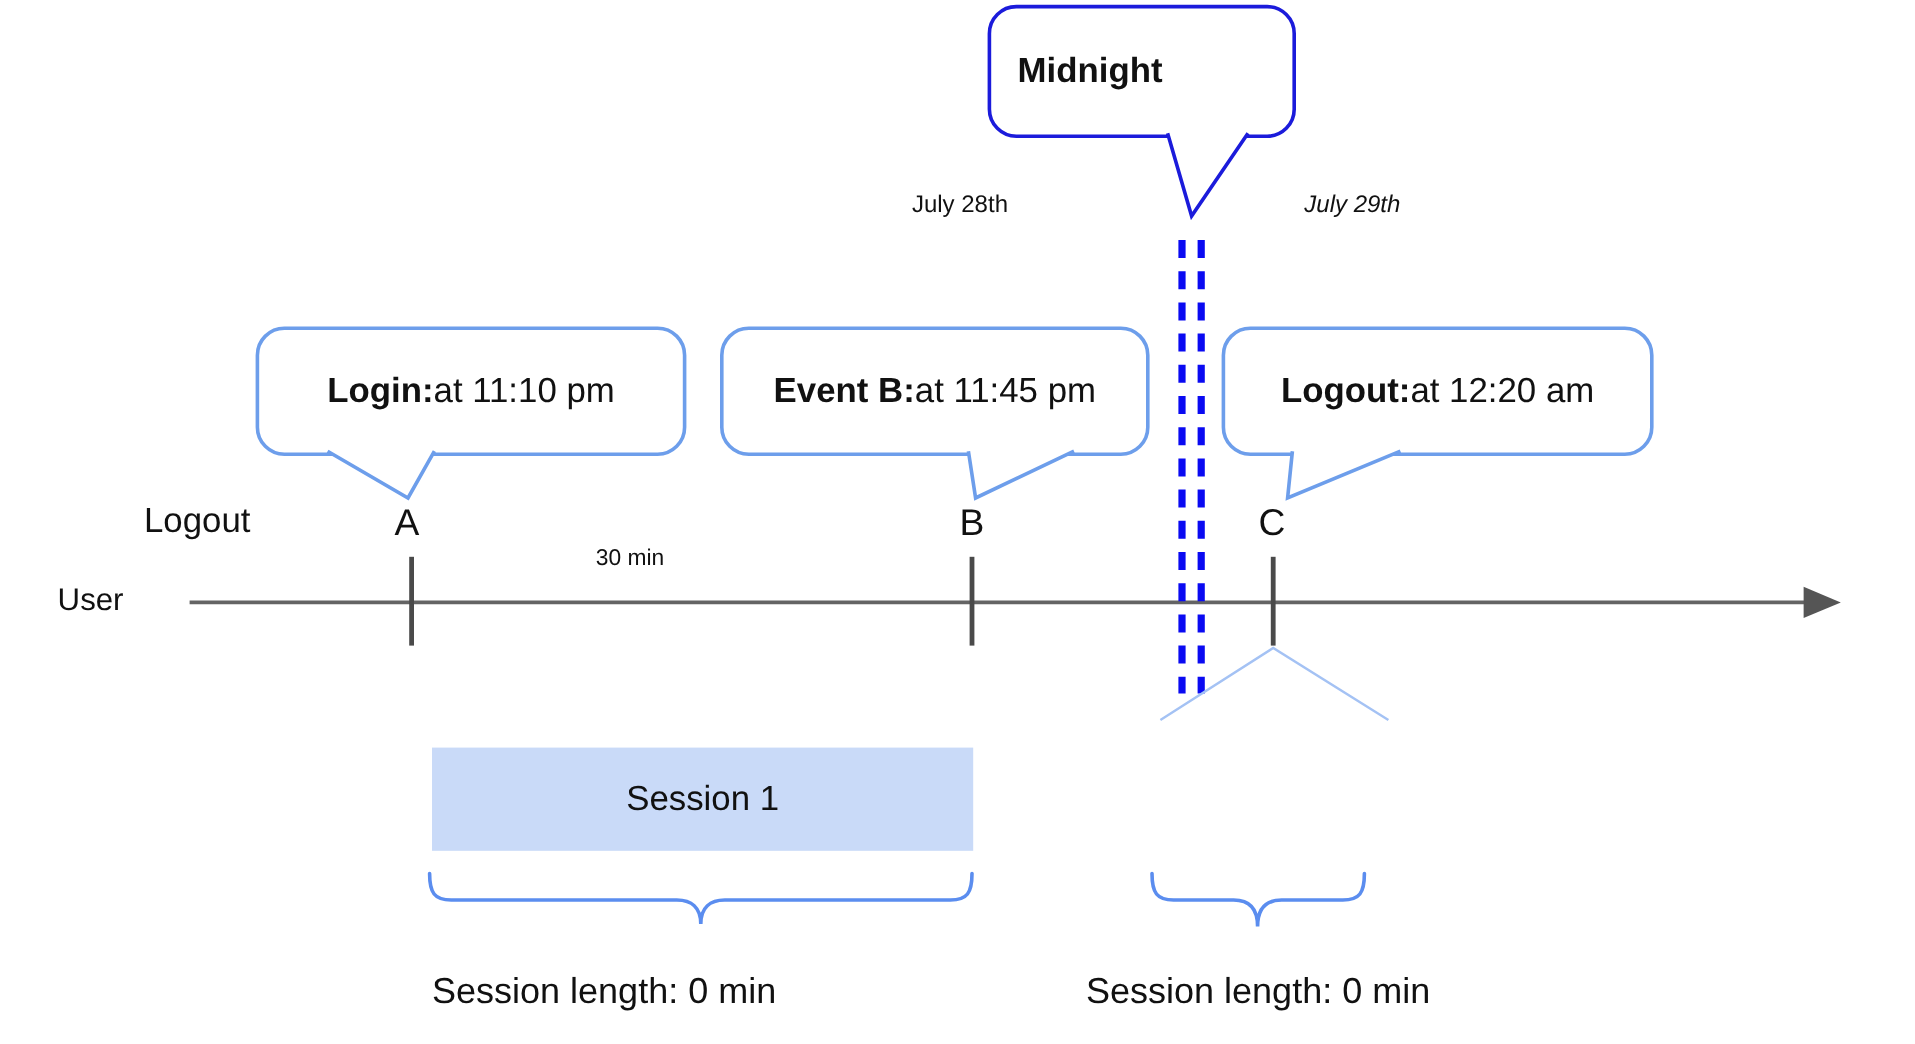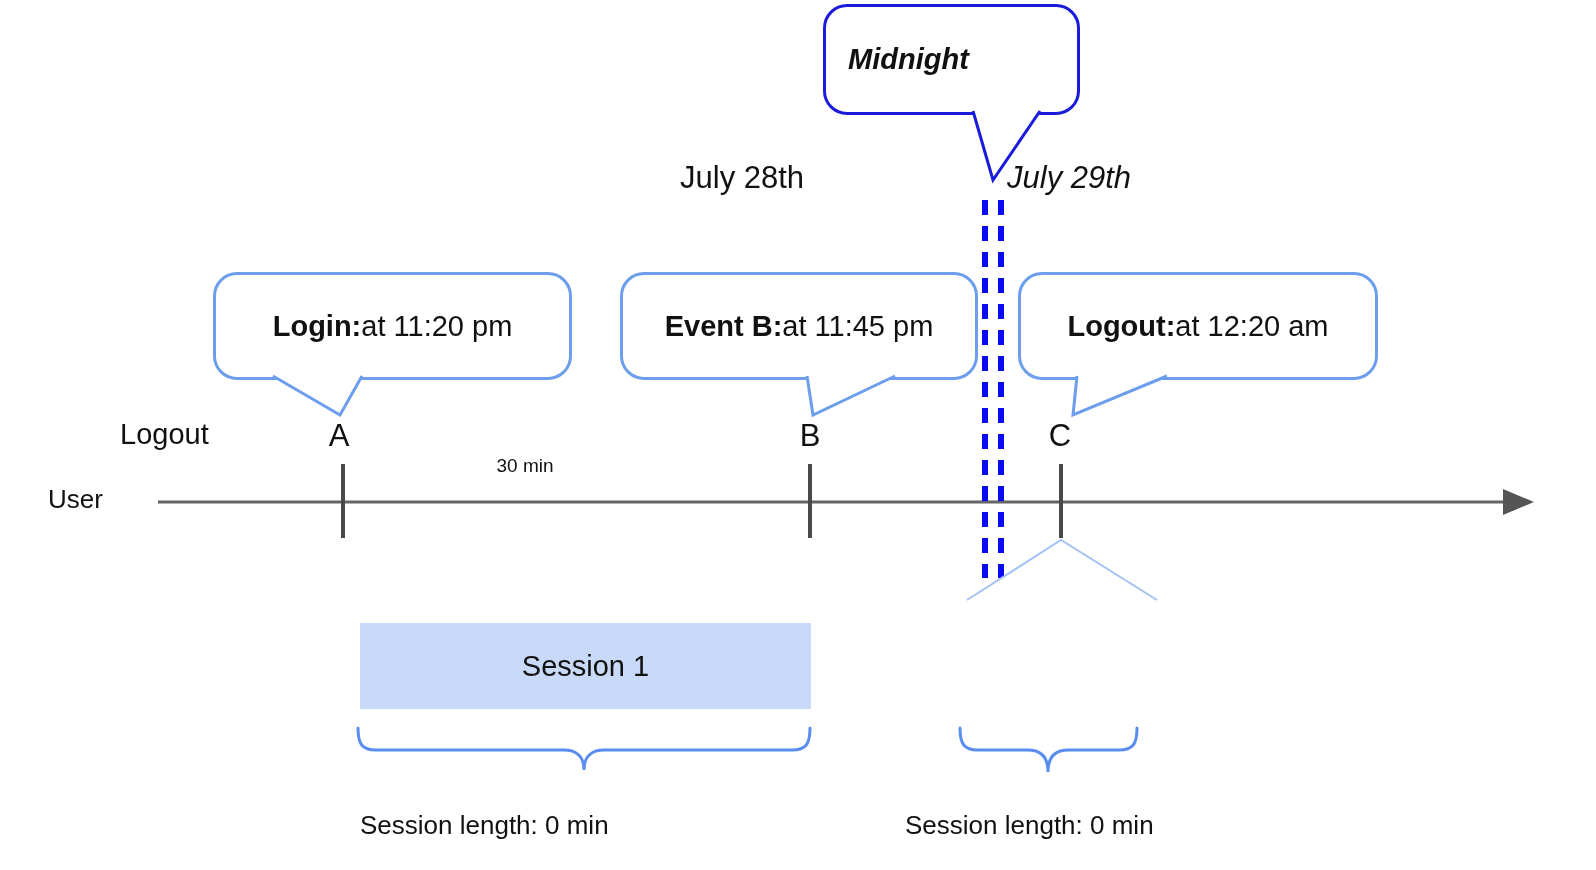--- a/index.html
+++ b/index.html
@@ -17,59 +17,59 @@
   .canvas{
     position:relative;width:1596px;height:870px;background:#ffffff;overflow:hidden;
     font-family:"Liberation Sans","DejaVu Sans",sans-serif;color:var(--text);
   }
   .bubble{
     position:absolute;background:#ffffff;border:3px solid var(--callout-border);
     border-radius:24px;display:flex;align-items:center;justify-content:center;
     font-size:29px;z-index:1;box-sizing:border-box;white-space:nowrap;
   }
   .bubble .b{font-weight:bold;}
-  .bubble.midnight{border-color:var(--midnight-border);justify-content:flex-start;padding-left:22px;font-weight:bold;font-style:italic;}
+  .bubble.midnight{border-color:var(--midnight-border);justify-content:flex-start;padding-left:22px;font-weight:bold;}
   .co-midnight{left:823px;top:4px;width:257px;height:111px;}
   .co-login{left:213px;top:272px;width:359px;height:108px;}
-  .co-eventb{left:600px;top:272px;width:358px;height:108px;margin-left:20px;}
+  .co-eventb{left:600px;top:272px;width:358px;height:108px;}
   .co-logout{left:1018px;top:272px;width:360px;height:108px;}
   .session-box{
     position:absolute;background:var(--session-fill);display:flex;align-items:center;justify-content:center;
     font-size:29px;z-index:1;box-sizing:border-box;
   }
   .sess1{left:360px;top:599px;width:451px;height:86px;margin-top:24px;}
   .sess2{left:967px;top:599px;width:190px;height:86px;}
   .lbl{position:absolute;z-index:1;white-space:nowrap;}
-  .date-lbl{font-size:31px;top:160px;width:160px;text-align:left;}
+  .date-lbl{font-size:20px;top:160px;width:160px;text-align:right;}
   .july28{left:680px;}
   .july29{left:1007px;font-style:italic;}
   .events-lbl{left:120px;top:418px;font-size:29px;}
   .user-lbl{left:48px;top:484px;font-size:26px;}
   .marker{top:418px;width:34px;text-align:center;font-size:31px;}
   .mk-a{left:322px;}
   .mk-b{left:793px;}
   .mk-c{left:1043px;}
   .interval{left:470px;top:455px;width:110px;text-align:center;font-size:19px;}
-  .slen{top:810px;font-size:26px;}
+  .slen{top:810px;font-size:30px;}
   .slen1{left:360px;}
   .slen2{left:905px;}
   .shape-layer{position:absolute;left:0;top:0;width:1596px;height:870px;z-index:2;pointer-events:none;}
 </style>
 </head>
 <body>
 
 <div class="canvas">
 
   <div class="bubble midnight co-midnight">
     <span>Midnight</span>
   </div>
 
   <div class="bubble co-login">
     <span class="b">Login:</span>
-      <span> at 11:20 pm</span>
+      <span> at 11:10 pm</span>
   </div>
 
   <div class="bubble co-eventb">
     <span class="b">Event B:</span>
       <span> at 11:45 pm</span>
   </div>
 
   <div class="bubble co-logout">
     <span class="b">Logout:</span>
       <span> at 12:20 am</span>

